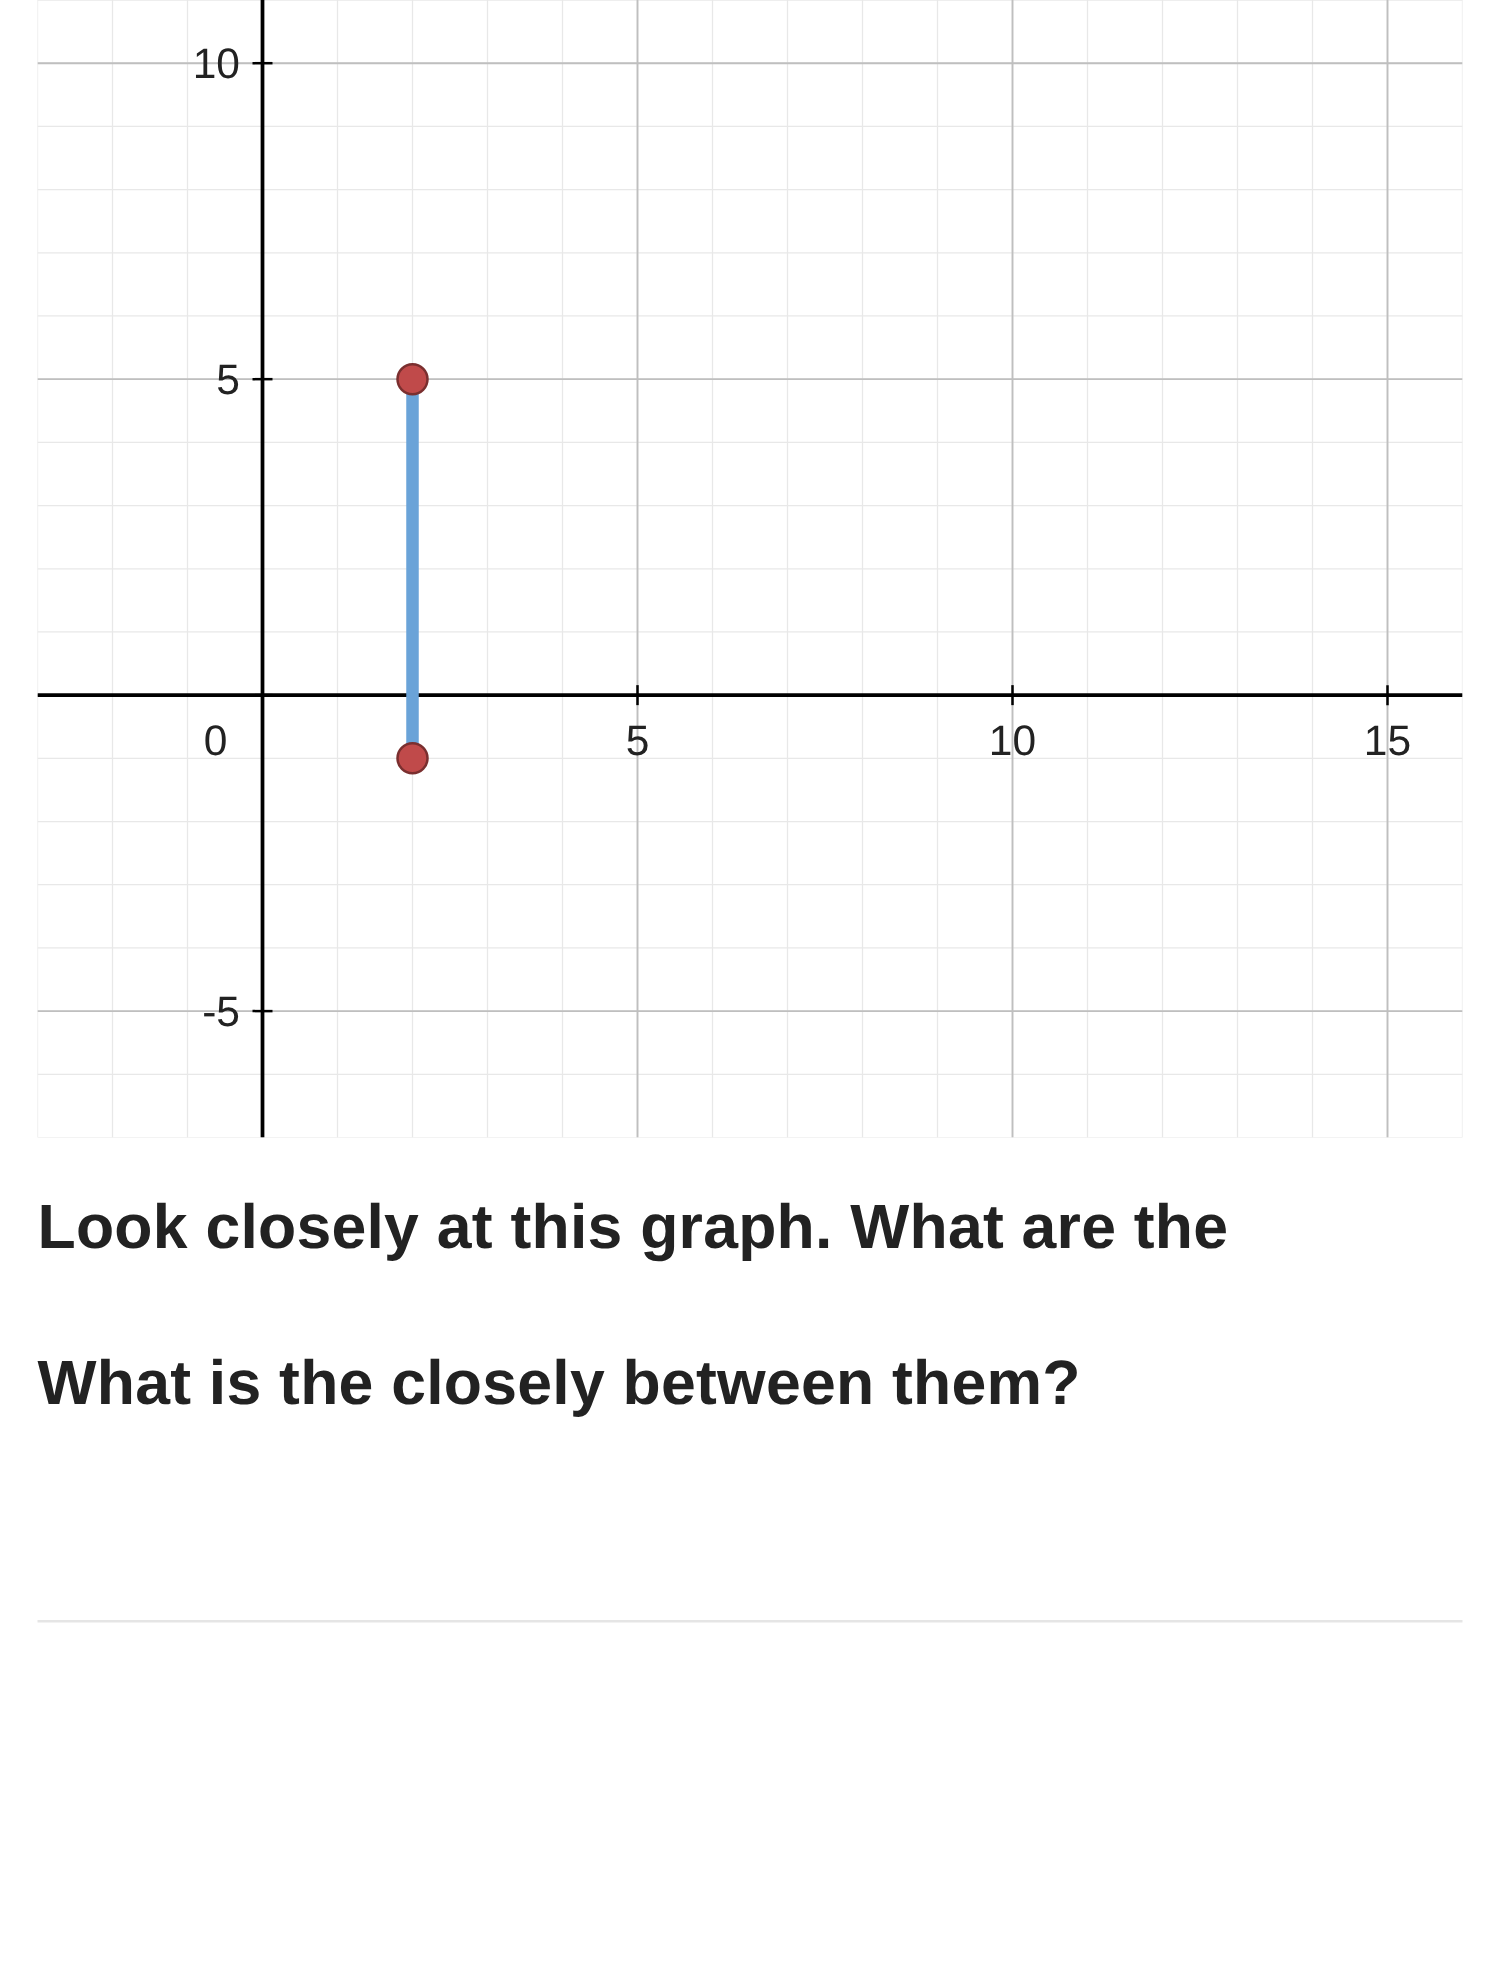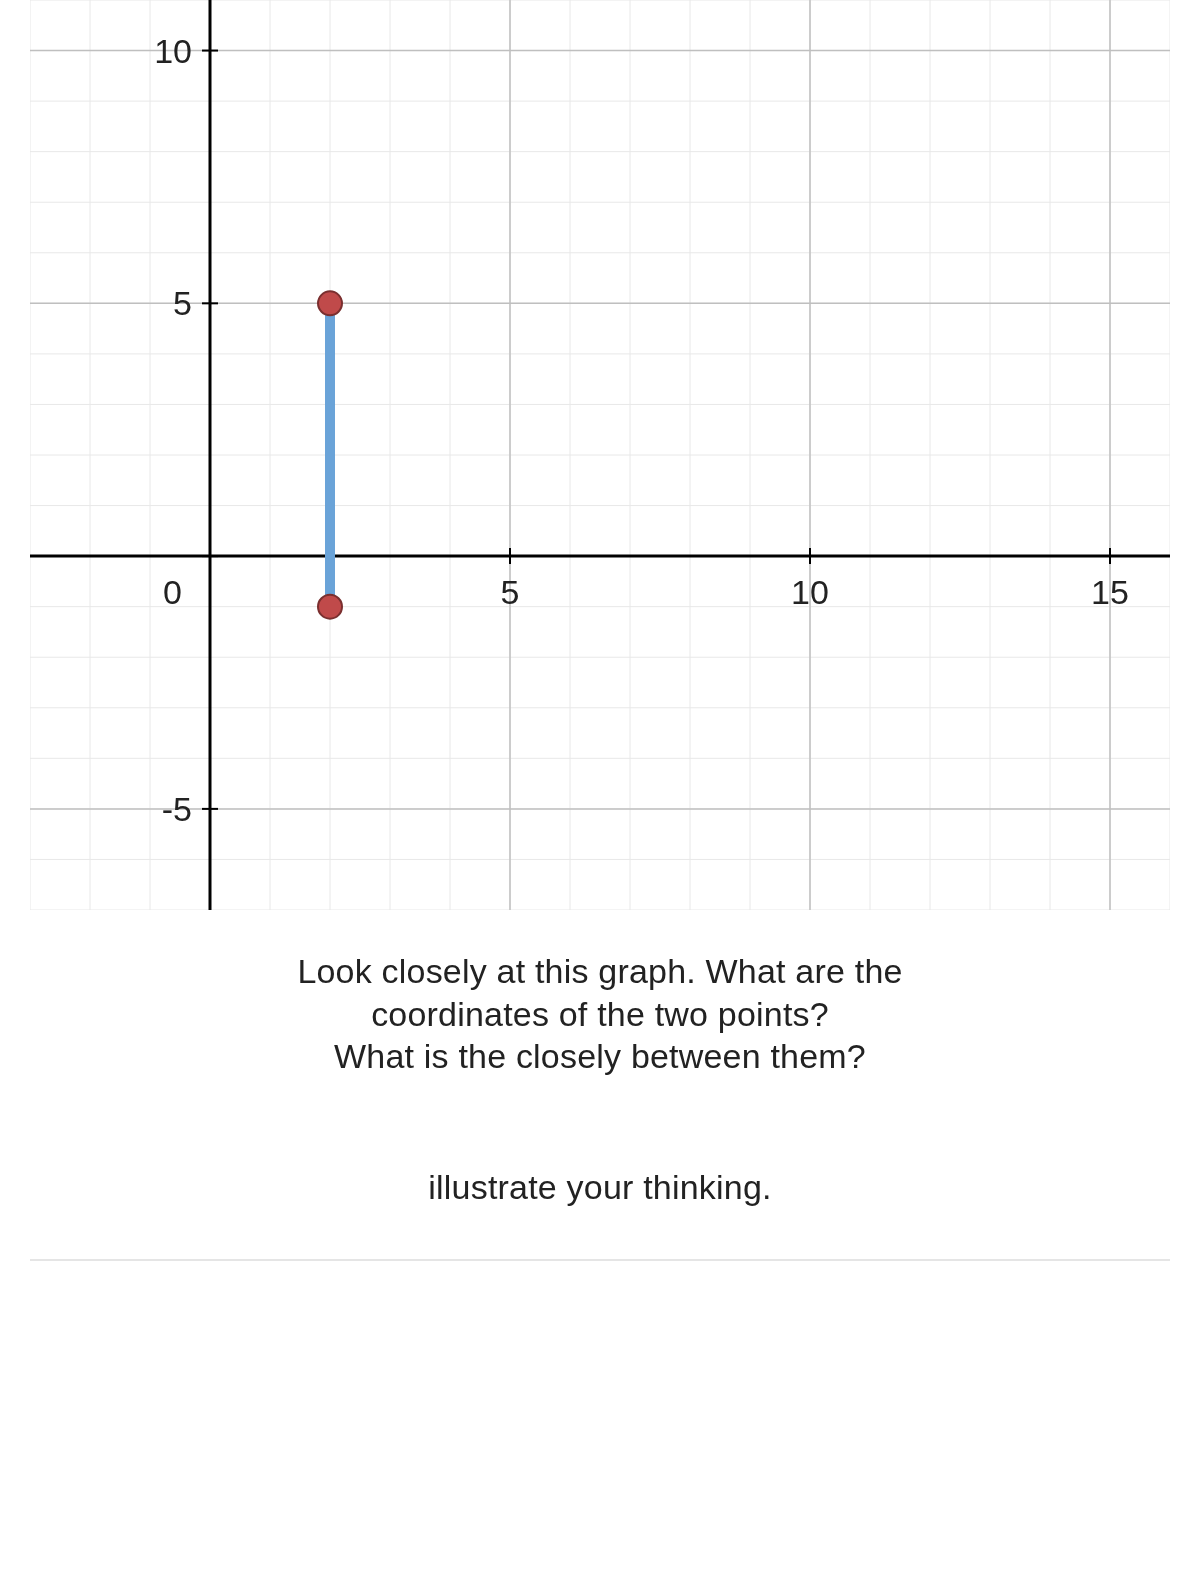--- a/index.html
+++ b/index.html
@@ -1,20 +1,20 @@
 <!DOCTYPE html>
 <html><head>
 <meta charset="utf-8">
 <style>
   * { box-sizing: border-box; margin: 0; padding: 0; }
   html, body { width: 1200px; height: 1570px; font-family: -apple-system, Helvetica, Arial, sans-serif; background: #fff; color: #222; }
   .page { width: 1200px; padding: 0 30px 30px 30px; }
   .graph-wrap { width: 1140px; height: 910px; position: relative; margin-bottom: 40px; }
   svg.graph { width: 100%; height: 100%; display: block; }
-  .qtext { font-size: 34px; line-height: 1.25; font-weight: 400; color: #222; letter-spacing: 0.2px; text-align: center; }
+  .qtext { font-size: 50px; line-height: 1.25; font-weight: 700; color: #222; letter-spacing: 0.2px; }
   .qtext p { margin-bottom: 46px; }
   .sep { width: 100%; height: 2px; background: #e5e5e5; margin-top: 50px; }
   .tick-label { font-size: 34px; fill: #222; font-family: -apple-system, Helvetica, Arial, sans-serif; }
 </style>
 </head>
 <body>
 
 <div class="page">
   <div class="graph-wrap">
     <svg class="graph" viewBox="0 0 1140 910">
@@ -96,23 +96,22 @@
       <g id="points">
           <circle cx="300" cy="303.33333333333337" r="12" fill="#c04a4a" stroke="#7a2f2f" stroke-width="2"></circle>
           <circle cx="300" cy="606.6666666666667" r="12" fill="#c04a4a" stroke="#7a2f2f" stroke-width="2"></circle>
         </g>
     </svg>
   </div>
 
   <div class="qtext">
     <p>
       <span>Look closely at this graph. What are the</span><br>
-      <span>coordinates of the two points?</span><br>
+      <br>
       <span>What is the closely between them?</span>
     </p>
     <p>
       <br>
-      <span>illustrate your thinking.</span>
     </p>
   </div>
 
   <div class="sep"></div>
 </div>
 
 </body></html>

